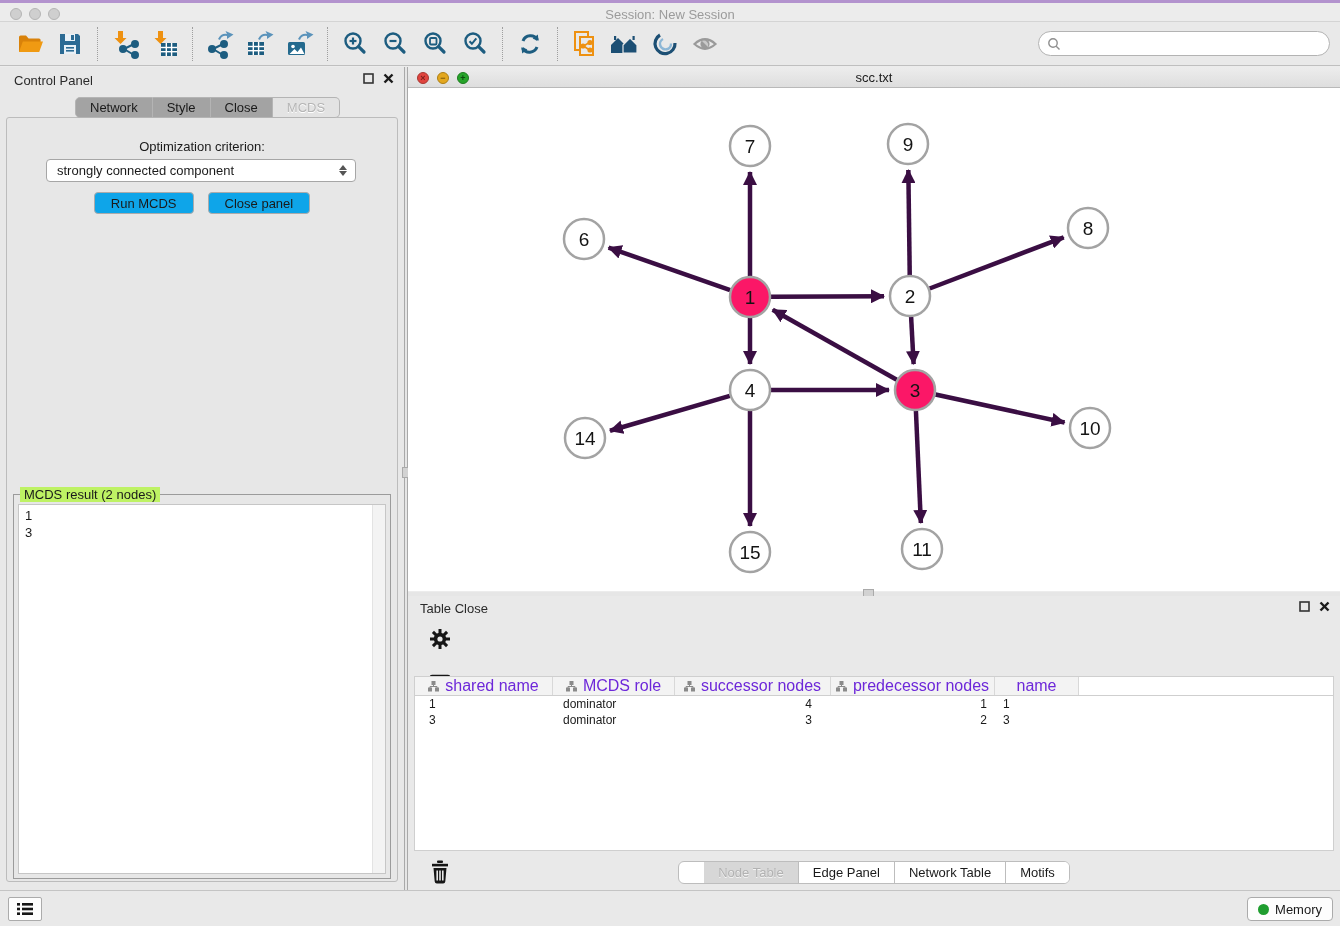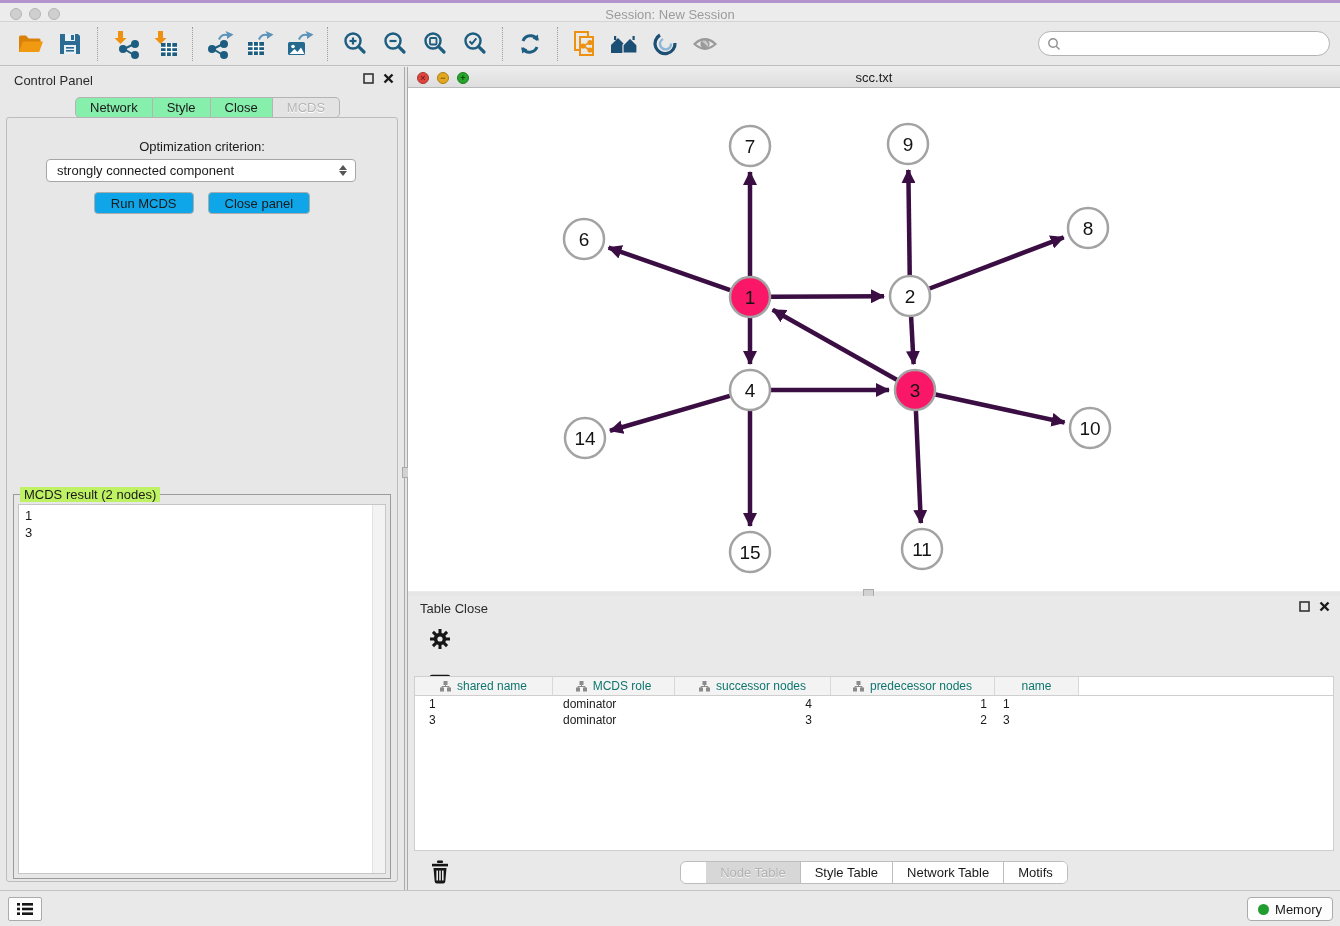--- a/index.html
+++ b/index.html
@@ -29,21 +29,21 @@
     border:1px solid #b3b3b3; border-radius:13px; display:flex; align-items:center;
     padding:0 8px; gap:5px; }
   .searchbox input{ border:none; outline:none; flex:1; font-size:12px;
     font-family:"Liberation Sans",sans-serif; background:transparent; }
 
   
   .control-panel{ position:absolute; left:0; top:67px; width:404px; height:823px; background:#e8e8e8; }
   .cp-title{ position:absolute; left:14px; top:6px; font-size:13px; color:#2a2a2a; }
   .panel-icons{ position:absolute; right:10px; top:6px; display:flex; gap:9px; align-items:center; }
   .cp-tabs{ position:absolute; left:75px; top:30px; height:21px; display:flex; z-index:2; }
-  .cp-tab{ height:21px; padding:0 14px; font-size:13px; line-height:19px; background:#86efac;
+  .cp-tab{ height:21px; padding:0 14px; font-size:13px; line-height:19px; background:#a3a3a3;
     border:1px solid #b4b4b4; border-left:none; color:#1a1a1a; cursor:default; }
   .cp-tab:first-child{ border-left:1px solid #b4b4b4; border-radius:5px 0 0 5px; }
   .cp-tab:last-child{ border-radius:0 5px 5px 0; }
   .cp-tab.active{ background:#e3e3e3; color:#b5b5b5; text-shadow:0 1px 0 #fff; }
   .cp-content{ position:absolute; left:6px; top:50px; right:6px; bottom:8px;
     border:1px solid #bcbcbc; border-radius:3px; background:#e7e7e7; }
   .opt-label{ position:absolute; left:0; right:0; top:21px; text-align:center; font-size:13px; }
   .criterion{ position:absolute; left:39px; top:41px; width:310px; height:23px; background:#fff;
     border:1px solid #a6a6a6; border-radius:4px; font-size:13px; line-height:21px;
     padding-left:10px; display:flex; align-items:center; }
@@ -94,21 +94,21 @@
   .table-panel{ position:absolute; left:0; top:529px; width:932px; height:294px; background:#e9e9e9; }
   .tp-title{ position:absolute; left:12px; top:5px; font-size:13px; color:#2a2a2a; }
   .tp-toolbar{ position:absolute; left:10px; top:31px; height:40px; display:flex;
     align-items:center; gap:22px;flex-direction:column; }
   .tp-btn{ width:30px; height:32px; display:flex; align-items:center; justify-content:center; }
   .fx-label{ font-size:18px; font-style:italic; font-family:"DejaVu Serif",serif; color:#b9b9b9; }
   .tp-table{ position:absolute; left:6px; top:80px; width:920px; height:175px;
     background:#fff; border:1px solid #cfcfcf; overflow:hidden; }
   .thead{ display:flex; height:19px; border-bottom:1px solid #cfcfcf; }
   .th{ background:#f3f3f3; border-right:1px solid #d8d8d8; display:flex;
-    align-items:center; justify-content:center; gap:6px; font-size:12px; color:#0f766e;text-align:right; }
+    align-items:center; justify-content:center; gap:6px; font-size:16px; color:#6d28d9;text-align:right; }
   .trow{ display:flex; height:16px; font-size:12px; }
   .td{ line-height:16px; white-space:nowrap; overflow:hidden; }
   .tp-tabs-wrap{ position:absolute; left:0; right:0; top:265px; display:flex; justify-content:center; }
   .tp-tabs{ display:flex; height:23px; border:1px solid #bdbdbd; border-radius:6px;
     overflow:hidden; background:#fff;padding-left:25px; }
   .tp-tab{ padding:0 14px; font-size:13px; line-height:21px; border-right:1px solid #bdbdbd;
     background:#fff; color:#1a1a1a; }
   .tp-tab:last-child{ border-right:none; }
   .tp-tab.active{ background:#d7d7d7; color:#b2b2b2; text-shadow:0 1px 0 #f4f4f4; }
 
@@ -586,21 +586,21 @@
             <div class="td" style="width: 156px; text-align: right; padding: 0px 19px 0px 0px;">3</div>
             <div class="td" style="width: 164px; text-align: right; padding: 0px 8px 0px 0px;">2</div>
             <div class="td" style="width: 84px; text-align: left; padding: 0px 0px 0px 8px;">3</div>
           </div>
         </div>
     </div>
 
     <div class="tp-tabs-wrap">
       <div class="tp-tabs" id="tp-tabs">
           <div class="tp-tab active">Node Table</div>
-          <div class="tp-tab">Style Table</div>
+          <div class="tp-tab">Edge Panel</div>
           <div class="tp-tab">Network Table</div>
           <div class="tp-tab">Motifs</div>
         </div>
     </div>
   </div>
 </div>
 
 <div class="statusbar">
   <div class="sb-left-btn">
     <svg width="18" height="14" viewBox="0 0 18 14">

